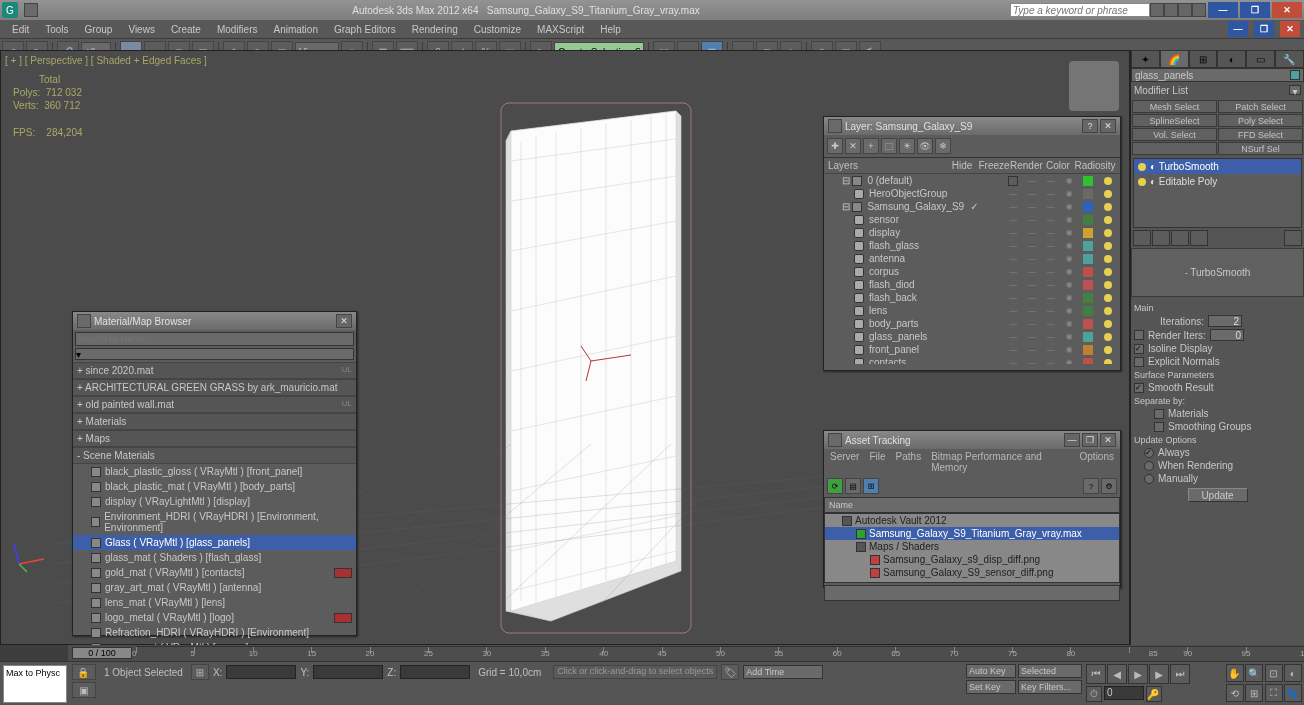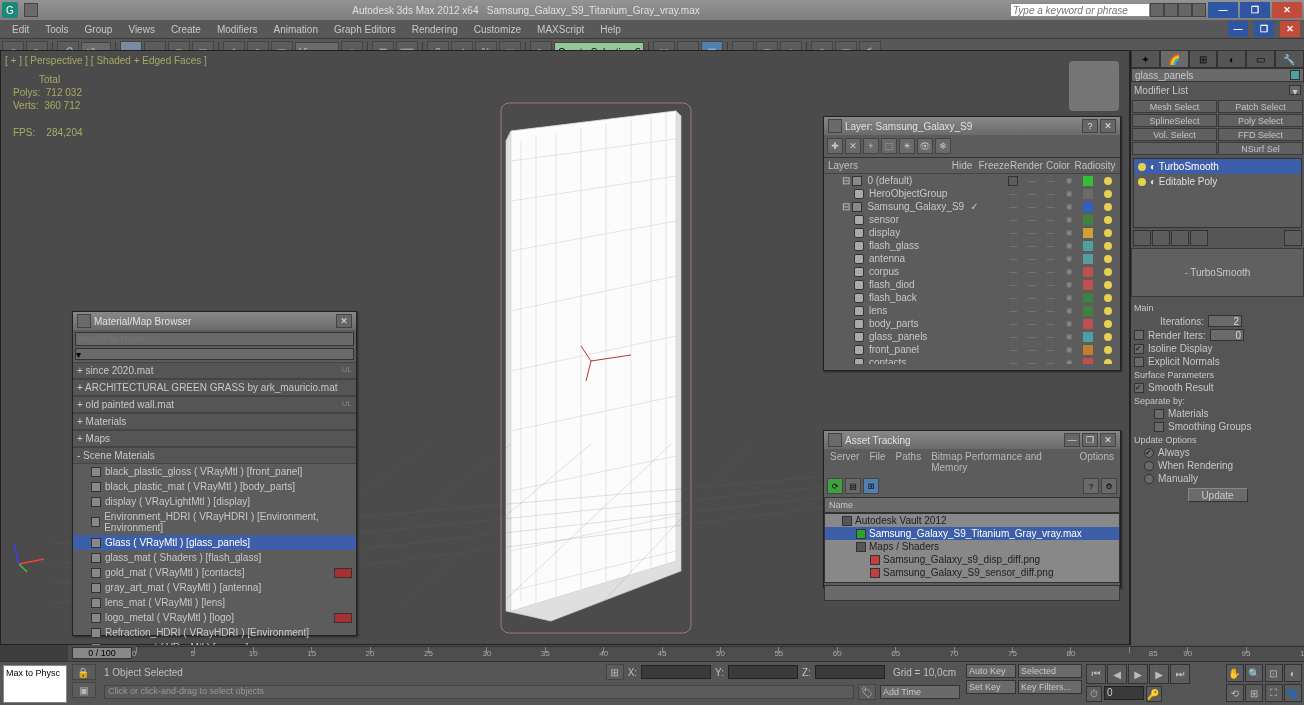--- a/index.html
+++ b/index.html
@@ -96,21 +96,21 @@
 .asset-row .aicon{width:10px;height:10px;border:1px solid #333}
 .asset-status{height:16px;background:#6a6a6a;border:1px solid #333;margin-top:2px}
 
 .timeline{position:absolute;left:68px;right:0;bottom:44px;height:16px;background:#4d4d4d;display:flex;align-items:center}
 .tl-slider{width:60px;height:12px;background:#888;border:1px solid #333;color:#000;font-size:9px;text-align:center;margin-left:4px}
 .tl-ruler{flex:1;height:14px;background:#4d4d4d;border-top:1px solid #333;position:relative;margin-left:4px}
 .tl-tick{position:absolute;top:0;width:1px;height:6px;background:#888}
 .tl-label{position:absolute;top:2px;font-size:8px;color:#aaa}
 .statusbar{position:absolute;left:0;right:0;bottom:0;height:44px;background:#555;display:flex;border-top:1px solid #333}
 .max-box{width:64px;height:38px;background:#fff;border:1px solid #888;margin:3px;font-size:9px;color:#000;padding:2px}
-.sb-mid{flex:1;display:flex;flex-direction:column}
+.sb-mid{flex:1;display:flex;flex-direction:row}
 .sb-row{display:flex;align-items:center;height:20px;gap:4px;padding:0 4px;color:#c0c0c0;font-size:9px}
 .sb-prompt{flex:1;border:1px solid #444;background:#5a5a5a;height:14px;padding:0 3px;font-size:9px;color:#999}
 .sb-coord{width:70px;height:14px;background:#3a3a3a;border:1px solid #222;color:#888;padding:0 2px}
 .sb-grid{padding:0 4px}
 .sb-drop{height:14px;background:#6a6a6a;border:1px solid #333;color:#c8c8c8;padding:0 2px;display:flex;align-items:center;font-size:9px}
 .sb-plybtns{display:flex;gap:1px}
 .sb-play{width:20px;height:20px;background:#5c5c5c;border:1px solid #333;display:flex;align-items:center;justify-content:center;color:#bbb}
 .axis-gizmo{position:absolute;left:8px;bottom:70px;width:40px;height:40px}
 </style>
 </head>

